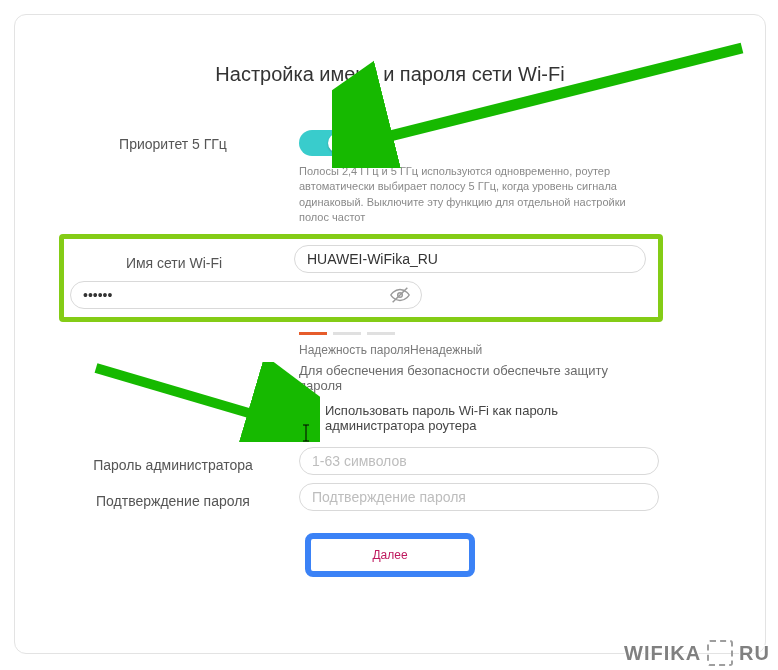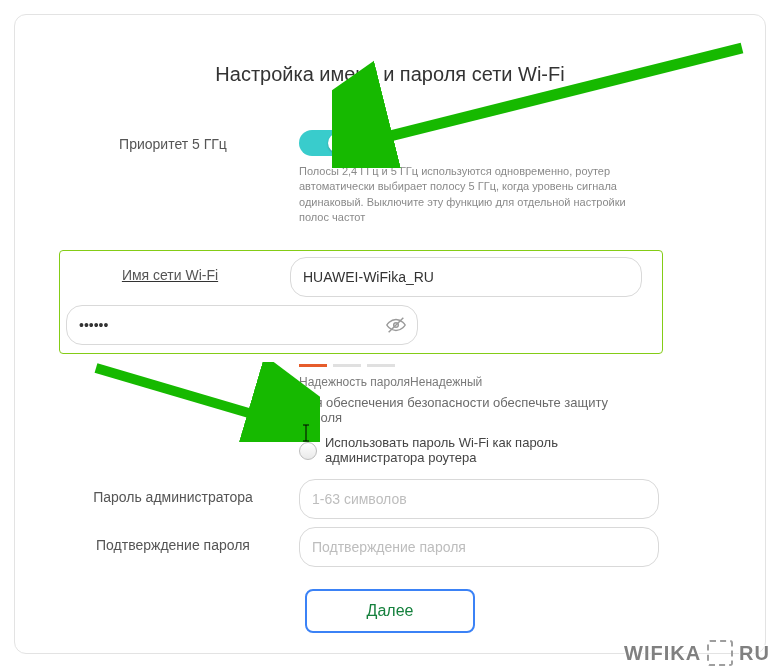--- a/index.html
+++ b/index.html
@@ -73,37 +73,36 @@
     box-shadow: 0 1px 2px rgba(0,0,0,.25);
   }
   .help {
     color: #8a8a8a;
     font-size: 11px;
     line-height: 1.4;
     margin-top: 8px;
     width: 350px;
   }
   .green-box {
-    border: 1px solid #84cc16;
+    border: 5px solid #84cc16;
     border-radius: 4px;
     padding: 6px 6px 6px 6px;
-    margin-top: 24px;
+    margin-top: 8px;
     margin-left: -4px;
     box-sizing: border-box;
     width: 604px;
-    text-decoration: underline;
   }
   .green-box .row { margin-bottom: 8px; }
   .green-box .row:last-child { margin-bottom: 2px; }
   .green-box .lbl { width: 208px; }
   .green-box .ctrl { width: 352px; }
   .text-input {
     box-sizing: border-box;
     width: 100%;
-    height: 40px;
+    height: 28px;
     border: 1px solid #d9d9d9;
     border-radius: 16px;
     padding: 0 30px 0 12px;
     font-size: 14px;
     color: #333;
     outline: none;
   }
   .text-input::placeholder { color: #bdbdbd; }
   .eye-btn {
     position: absolute;
@@ -159,25 +158,25 @@
   }
   .radio-label {
     color: #444;
     font-size: 13px;
   }
   .next-btn {
     display: block;
     margin: 22px auto 0 auto;
     width: 170px;
     height: 44px;
-    border: 2px solid #3b82f6;
+    border: 6px solid #3b82f6;
     border-radius: 8px;
     background: #fff;
-    font-size: 16px;
-    color: #15803d;
+    font-size: 12px;
+    color: #be185d;
     cursor: pointer;
   }
   
   .arrow1 {
     position: absolute;
     left: 332px;
     top: 38px;
     pointer-events: none;
   }
   .arrow2 {

